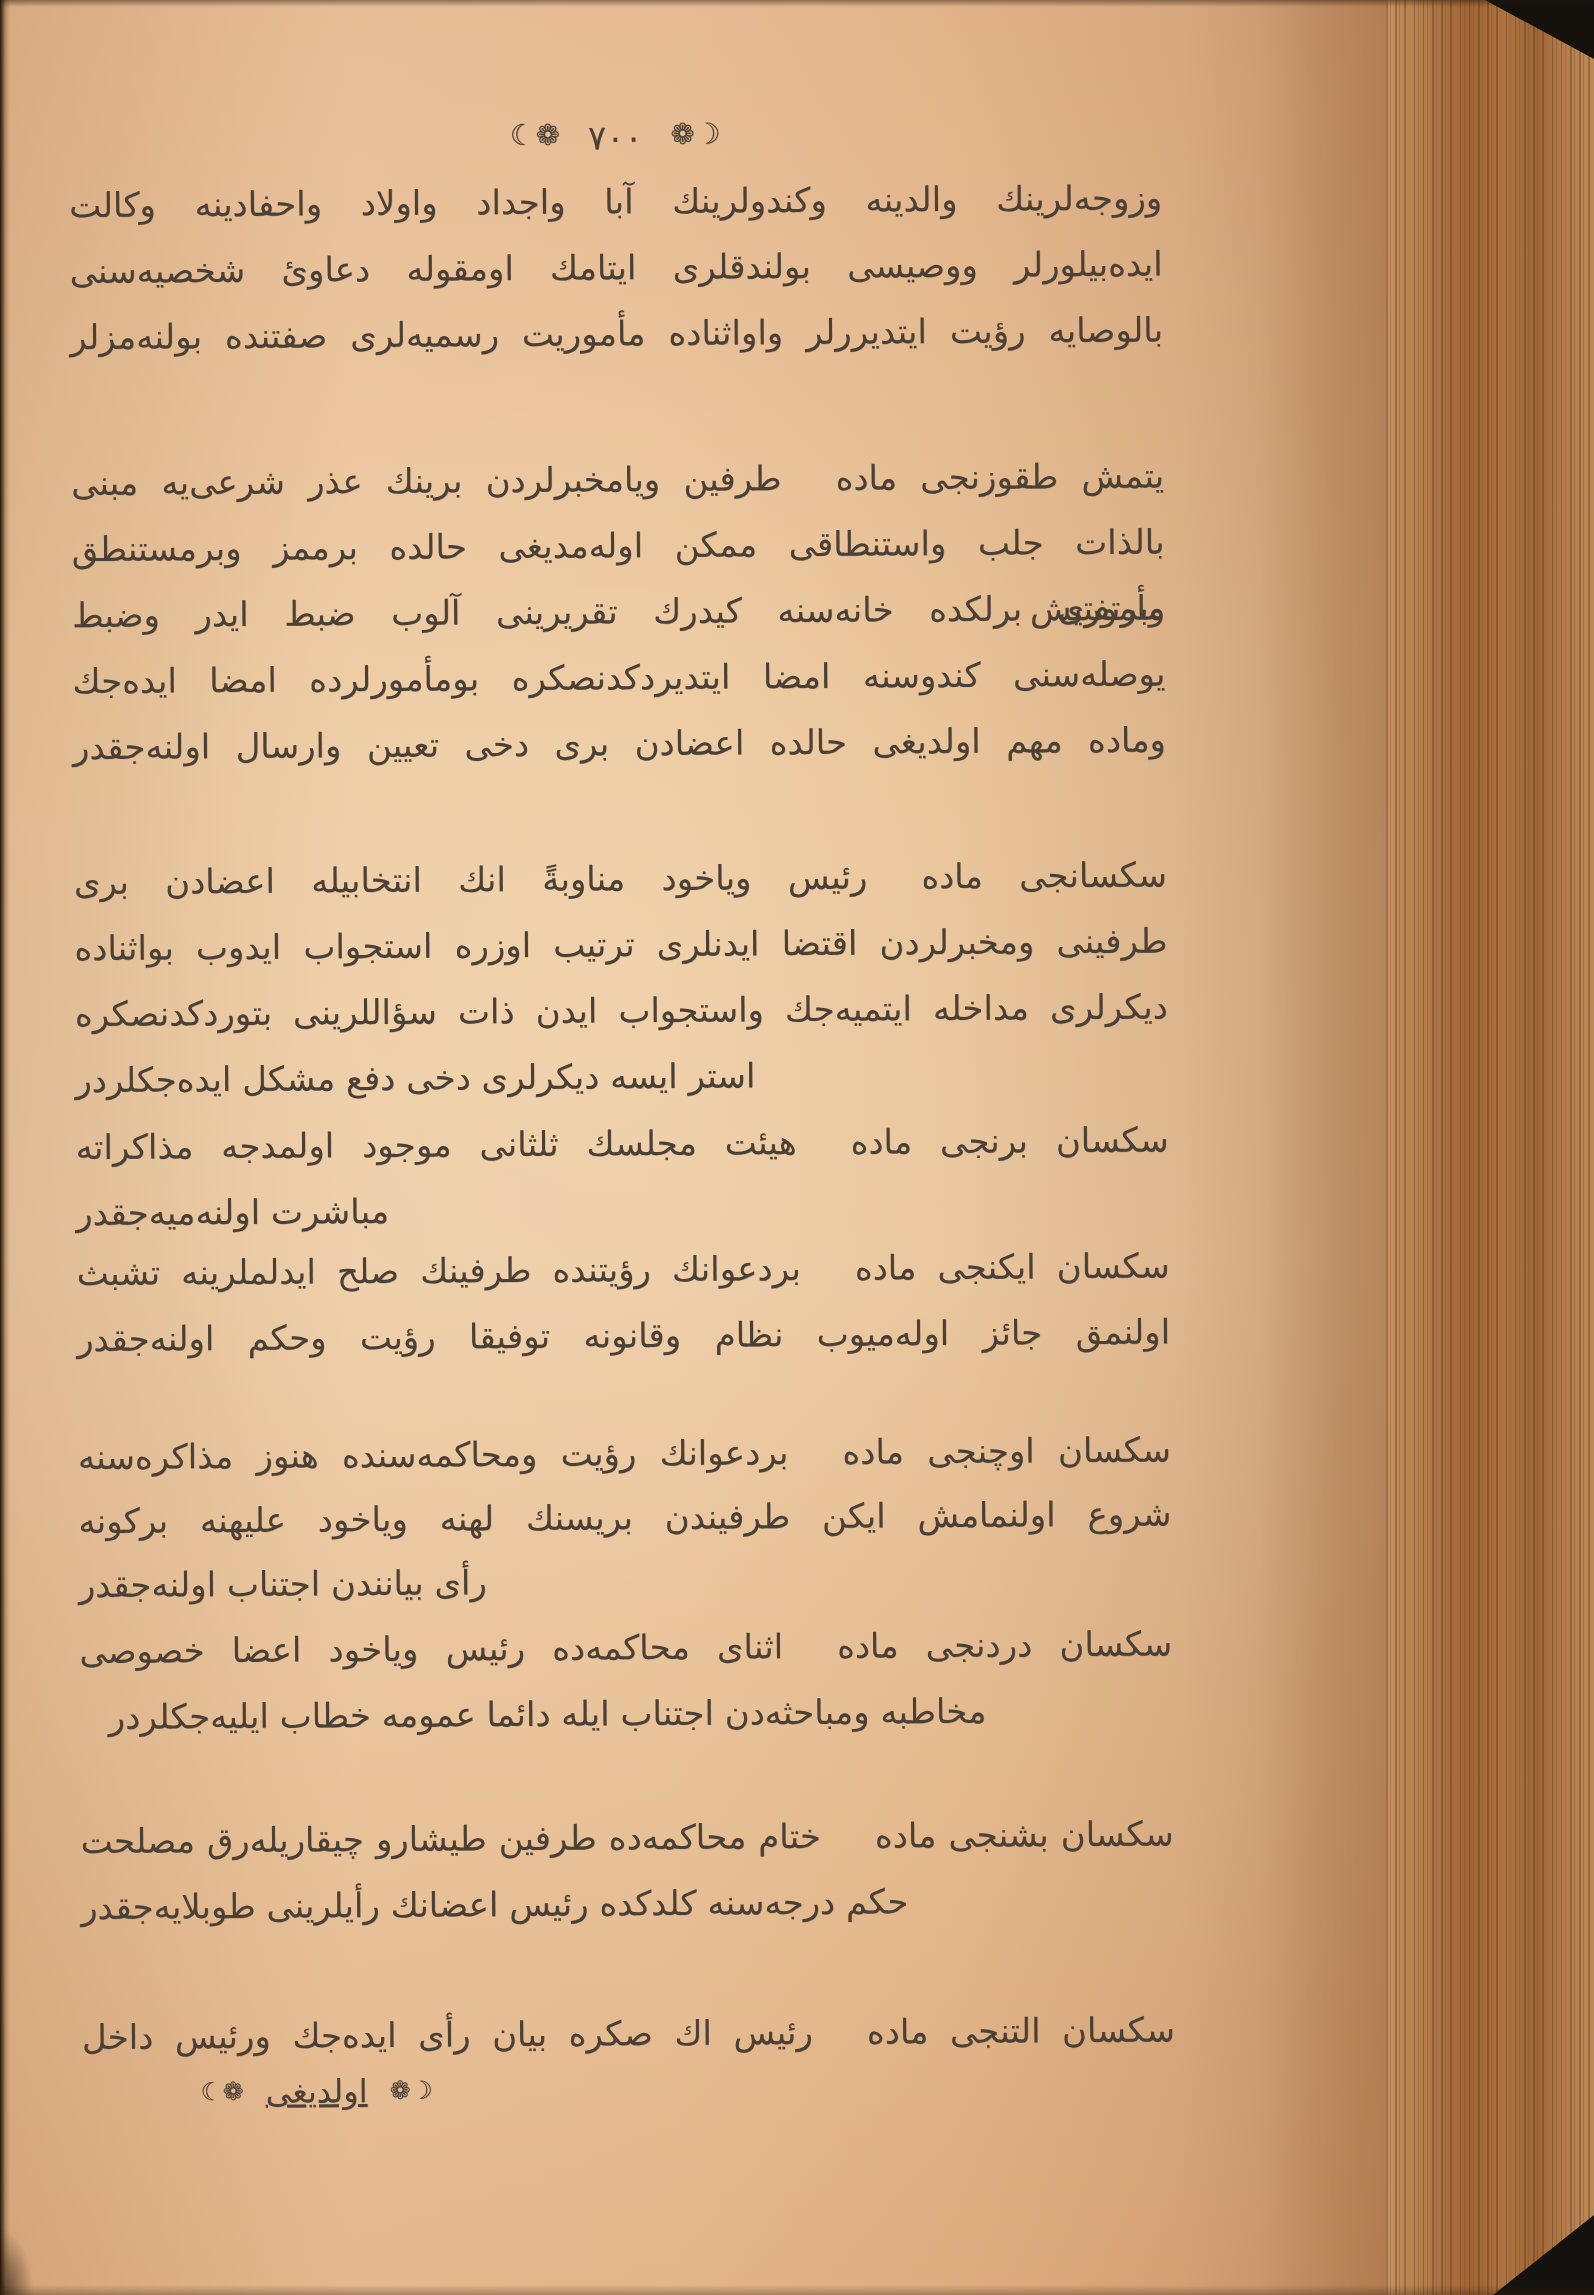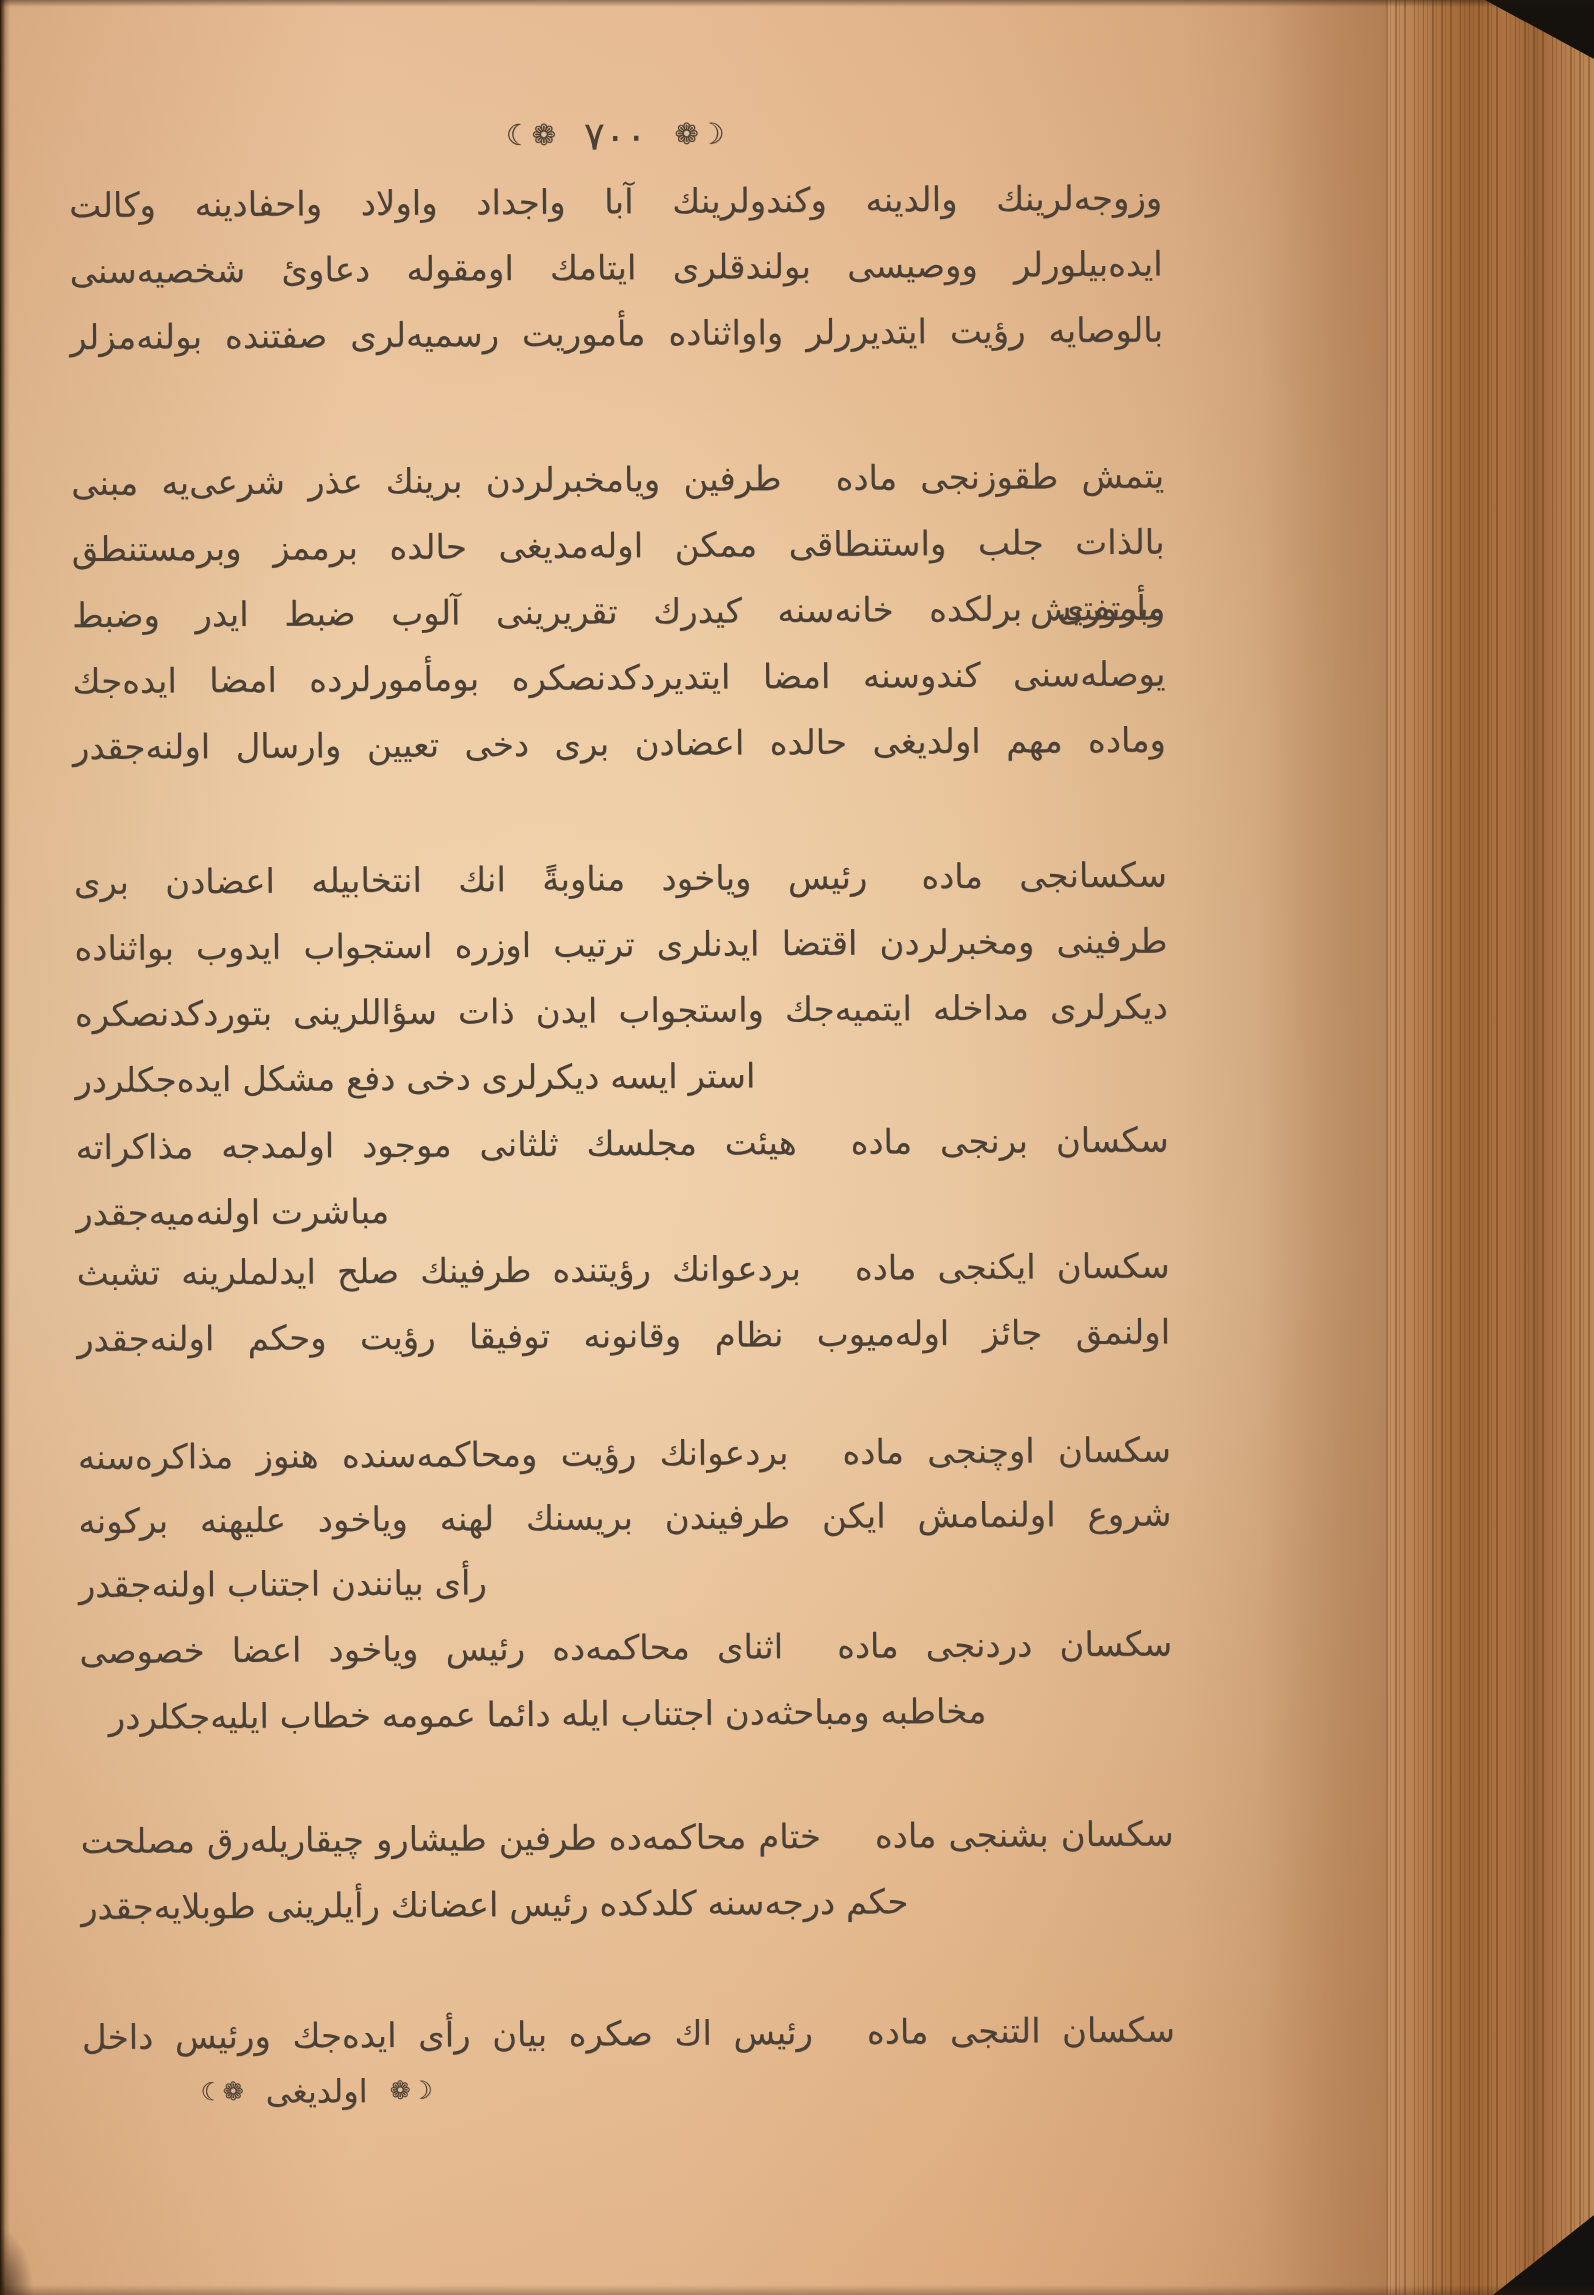--- a/index.html
+++ b/index.html
@@ -46,26 +46,26 @@
   .line{line-height:66px;height:66px;white-space:normal;}
   .line.full{text-align:justify;text-align-last:justify;}
   .line.short{text-align:left;}
   .line.indent{padding-left:0;padding-right:0;margin-left:29px;}
   .hgap{display:inline-block;width:54px;}
   .heading{white-space:nowrap;}
 
   .pagenum-row{position:absolute;top:99px;left:0;width:100%;height:71px;
     direction:ltr;text-align:center;color:#4c4136;line-height:71px;}
   .pagenum-row .orn{font-size:29px;vertical-align:5px;letter-spacing:1.7px;}
-  .pagenum-row .num{font-size:39px;margin:0 17px;letter-spacing:5px;font-family:Liberation Serif, serif;}
+  .pagenum-row .num{font-size:34px;margin:0 17px;letter-spacing:5px;font-family:Liberation Serif, serif;}
 
   .catchword-row{position:absolute;top:2058px;left:118px;direction:ltr;
     color:#4a4036;font-size:32px;line-height:61px;}
   .catchword-row .orn{font-size:25px;vertical-align:3.4px;letter-spacing:0.8px;}
-  .catchword-row .word{margin:0 11.8px;}
+  .catchword-row .word{margin:0 11.8px;text-decoration:underline;}
 </style>
 </head>
 <body>
 
 <div class="page">
 
   <div class="shade-h"></div>
   <div class="glow"></div>
   <div class="edge-fade"></div>
   <div class="fore-edge"></div>

